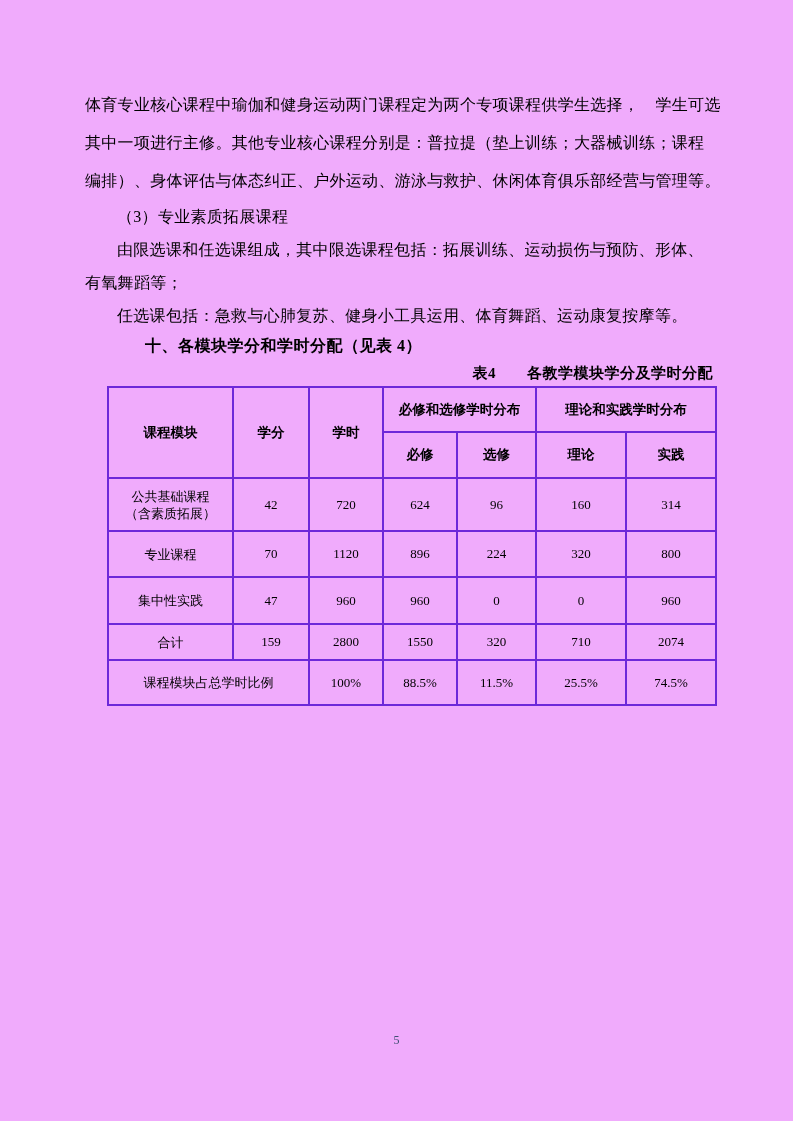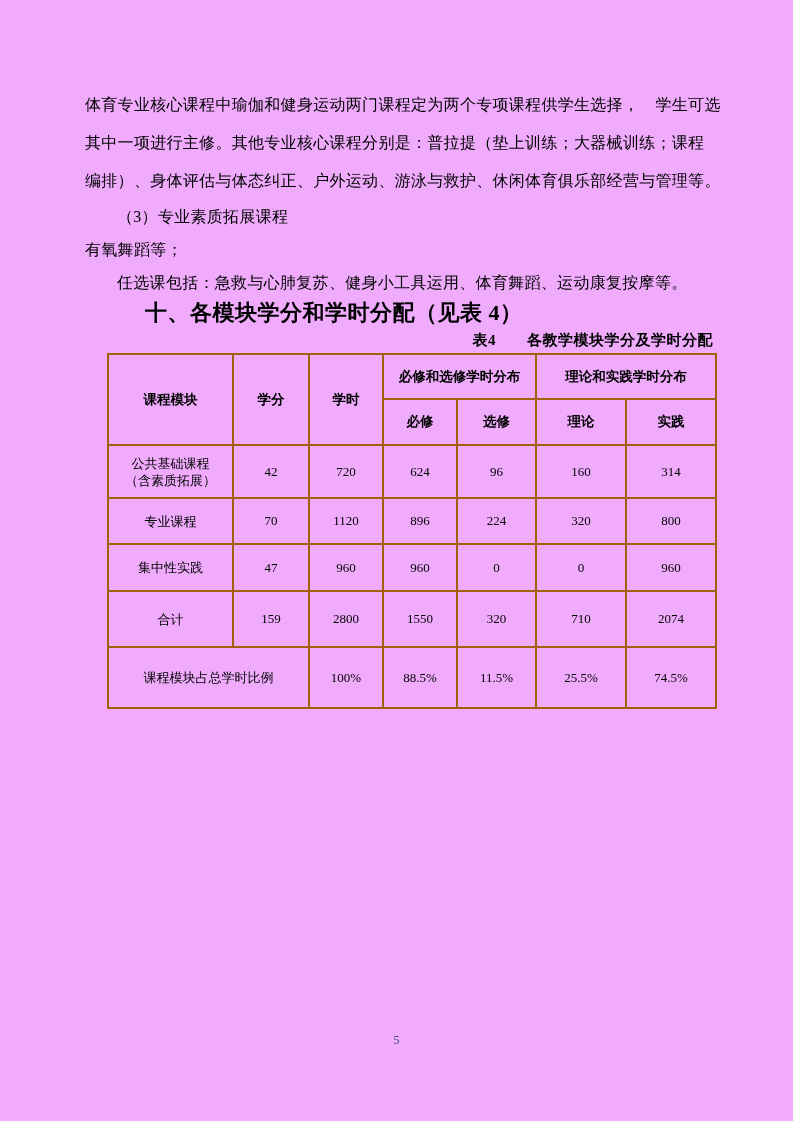--- a/index.html
+++ b/index.html
@@ -30,40 +30,40 @@
   }
   .line.tight {
     line-height: 33px;
   }
   .line.indent {
     padding-left: 32px;
   }
   .section-heading {
     margin: 0;
     padding-left: 60px;
-    font-size: 22px;
+    font-size: 16px;
     font-weight: bold;
     line-height: 28px;
     letter-spacing: 0.5px;
   }
   .table-caption {
     font-size: 15px;
     font-weight: bold;
     line-height: 26px;
     text-align: right;
     letter-spacing: 0.5px;
   }
   table.credit-table {
     border-collapse: collapse;
     table-layout: fixed;
     width: 608px;
     margin-left: 22px;
   }
   table.credit-table td {
-    border: 2px solid #a16207;
+    border: 2px solid #6d28d9;
     text-align: center;
     vertical-align: middle;
     font-size: 13px;
     padding: 0 2px;
     overflow: hidden;
     margin-left: 40px;
   }
   table.credit-table td.hdr {
     font-weight: bold;
     font-size: 13.5px;
@@ -71,22 +71,22 @@
   table.credit-table td.module {
     white-space: pre-line;
     line-height: 17px;
     border-radius: 20px;
   }
   tr.hr1 { height: 45px; }
   tr.hr2 { height: 46px; }
   tr.r1  { height: 53px; }
   tr.r2  { height: 46px; }
   tr.r3  { height: 47px; }
-  tr.r4  { height: 56px; }
-  tr.r5  { height: 61px; }
+  tr.r4  { height: 36px; }
+  tr.r5  { height: 45px; }
   .page-number {
     position: absolute;
     top: 1030px;
     left: 0;
     width: 100%;
     text-align: center;
     font-size: 12px;
     color: #3f4f73;
     line-height: 20px;
   }
@@ -94,20 +94,21 @@
 </head>
 <body>
 
 <div class="page">
   <div class="content">
 
     <div class="line">体育专业核心课程中瑜伽和健身运动两门课程定为两个专项课程供学生选择，　学生可选</div>
     <div class="line">其中一项进行主修。其他专业核心课程分别是：普拉提（垫上训练；大器械训练；课程</div>
     <div class="line">编排）、身体评估与体态纠正、户外运动、游泳与救护、休闲体育俱乐部经营与管理等。</div>
     <div class="line tight indent">（3）专业素质拓展课程</div>
+    <div class="line tight indent">由限选课和任选课组成，其中限选课程包括：拓展训练、运动损伤与预防、形体、</div>
     <div class="line tight">有氧舞蹈等；</div>
     <div class="line tight indent">任选课包括：急救与心肺复苏、健身小工具运用、体育舞蹈、运动康复按摩等。</div>
 
     <h2 class="section-heading">十、各模块学分和学时分配（见表 4）</h2>
 
     <div class="table-caption">表4　　各教学模块学分及学时分配</div>
 
     <table class="credit-table">
       <colgroup>
         <col style="width:125px">

